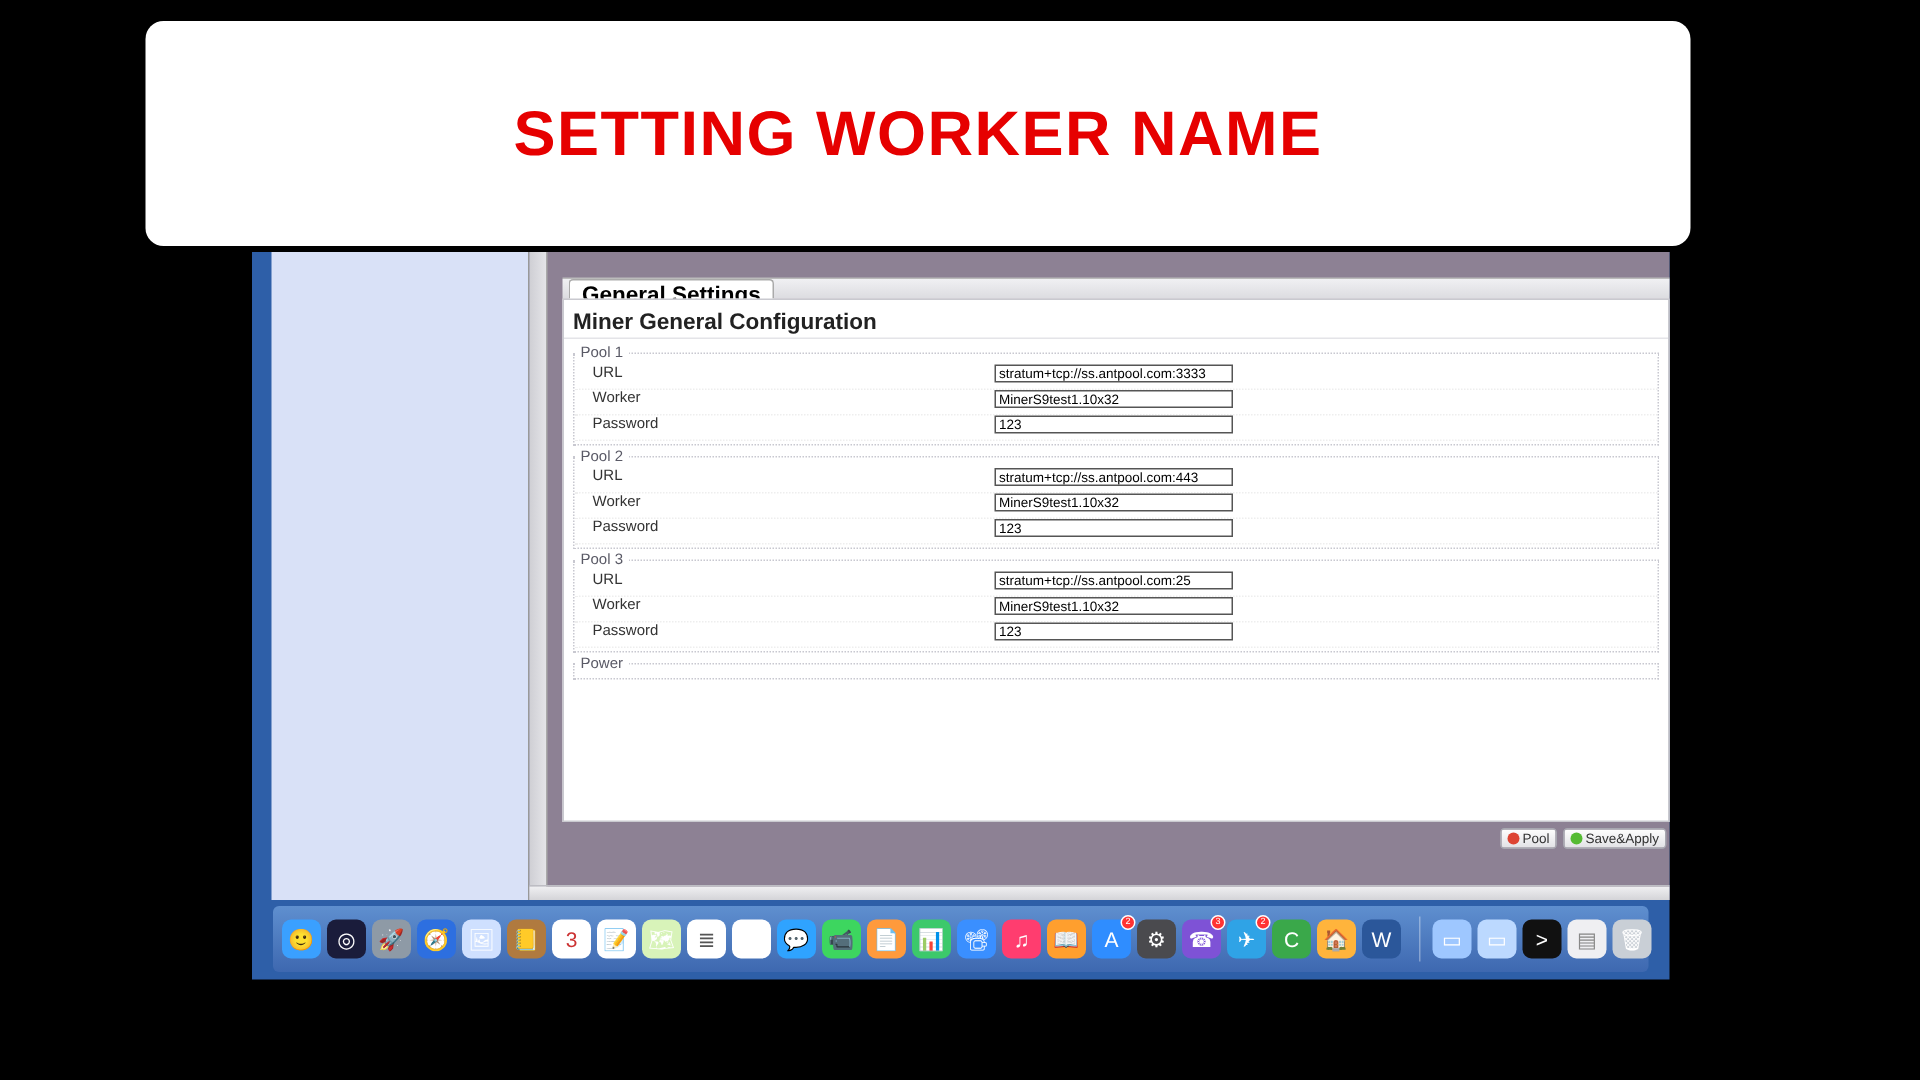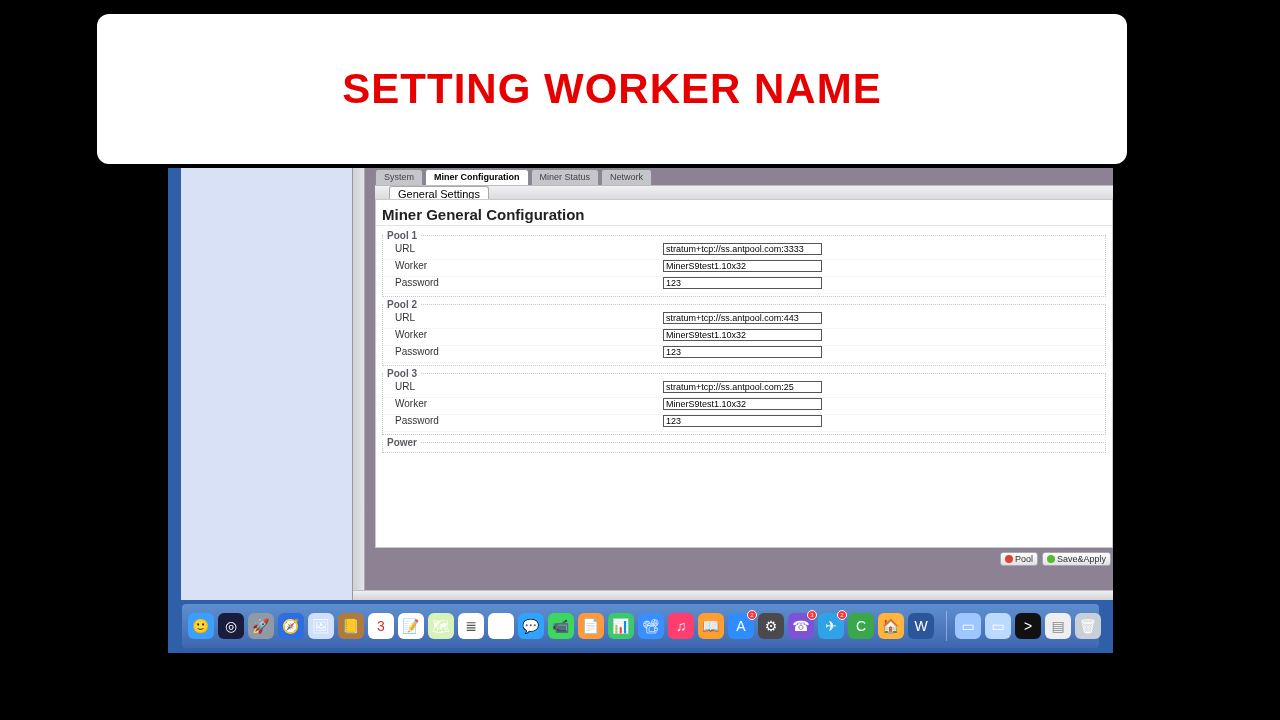--- a/index.html
+++ b/index.html
@@ -92,24 +92,24 @@
   height: 14px;
   background: linear-gradient(#f0f0f3,#dcdce0);
   border-top:1px solid #bbb;
 }
 .subtab {
   display: inline-block;
   background: #fff;
   border: 1px solid #aaa;
   border-bottom: none;
   padding: 1px 8px;
-  font-size: 11px;
-  font-weight: normal;
+  font-size: 15px;
+  font-weight: bold;
   border-radius: 3px 3px 0 0;
-  margin-left: 14px;
+  margin-left: 4px;
 }
 .content-panel {
   position: absolute;
   top: 31px;
   left: 22px;
   right: 0;
   bottom: 52px;
   background: #fff;
   border: 1px solid #c9c9cf;
 }
@@ -123,21 +123,21 @@
 .panel-body {
   padding: 4px 6px;
 }
 fieldset.pool {
   border: 1px dotted #c8c8d0;
   margin-bottom: 2px;
   padding: 2px 0;
 }
 fieldset.pool legend {
   font-size: 10px;
-  font-weight: bold;
+  font-weight: normal;
   color: #5a5a66;
   padding: 0 4px;
 }
 .row {
   display: flex;
   align-items: flex-start;
   height: 17px;
   border-bottom: 1px dotted #eee;
 }
 .row-label {
@@ -239,26 +239,20 @@
 <div class="title-banner">
   <h1>SETTING WORKER NAME</h1>
 </div>
 
 <div class="desktop">
   <div class="left-sidebar"></div>
 
   <div class="app-window">
     <div class="scrollbar-stub"></div>
 
-    <div class="tabs-top">
-      <div class="tab">System</div>
-      <div class="tab active">Miner Configuration</div>
-      <div class="tab">Miner Status</div>
-      <div class="tab">Network</div>
-    </div>
 
     <div class="subtabs">
       <div class="subtab">General Settings</div>
     </div>
 
     <div class="content-panel">
       <div class="panel-heading">Miner General Configuration</div>
       <div class="panel-body" id="pools-container">
           <fieldset class="pool">
             <legend>Pool 1</legend>

